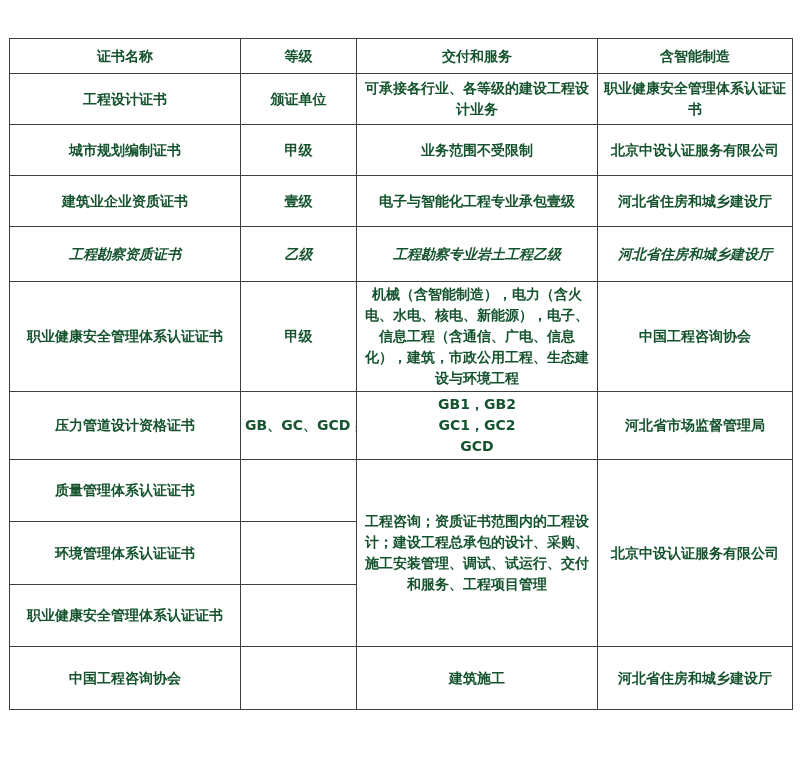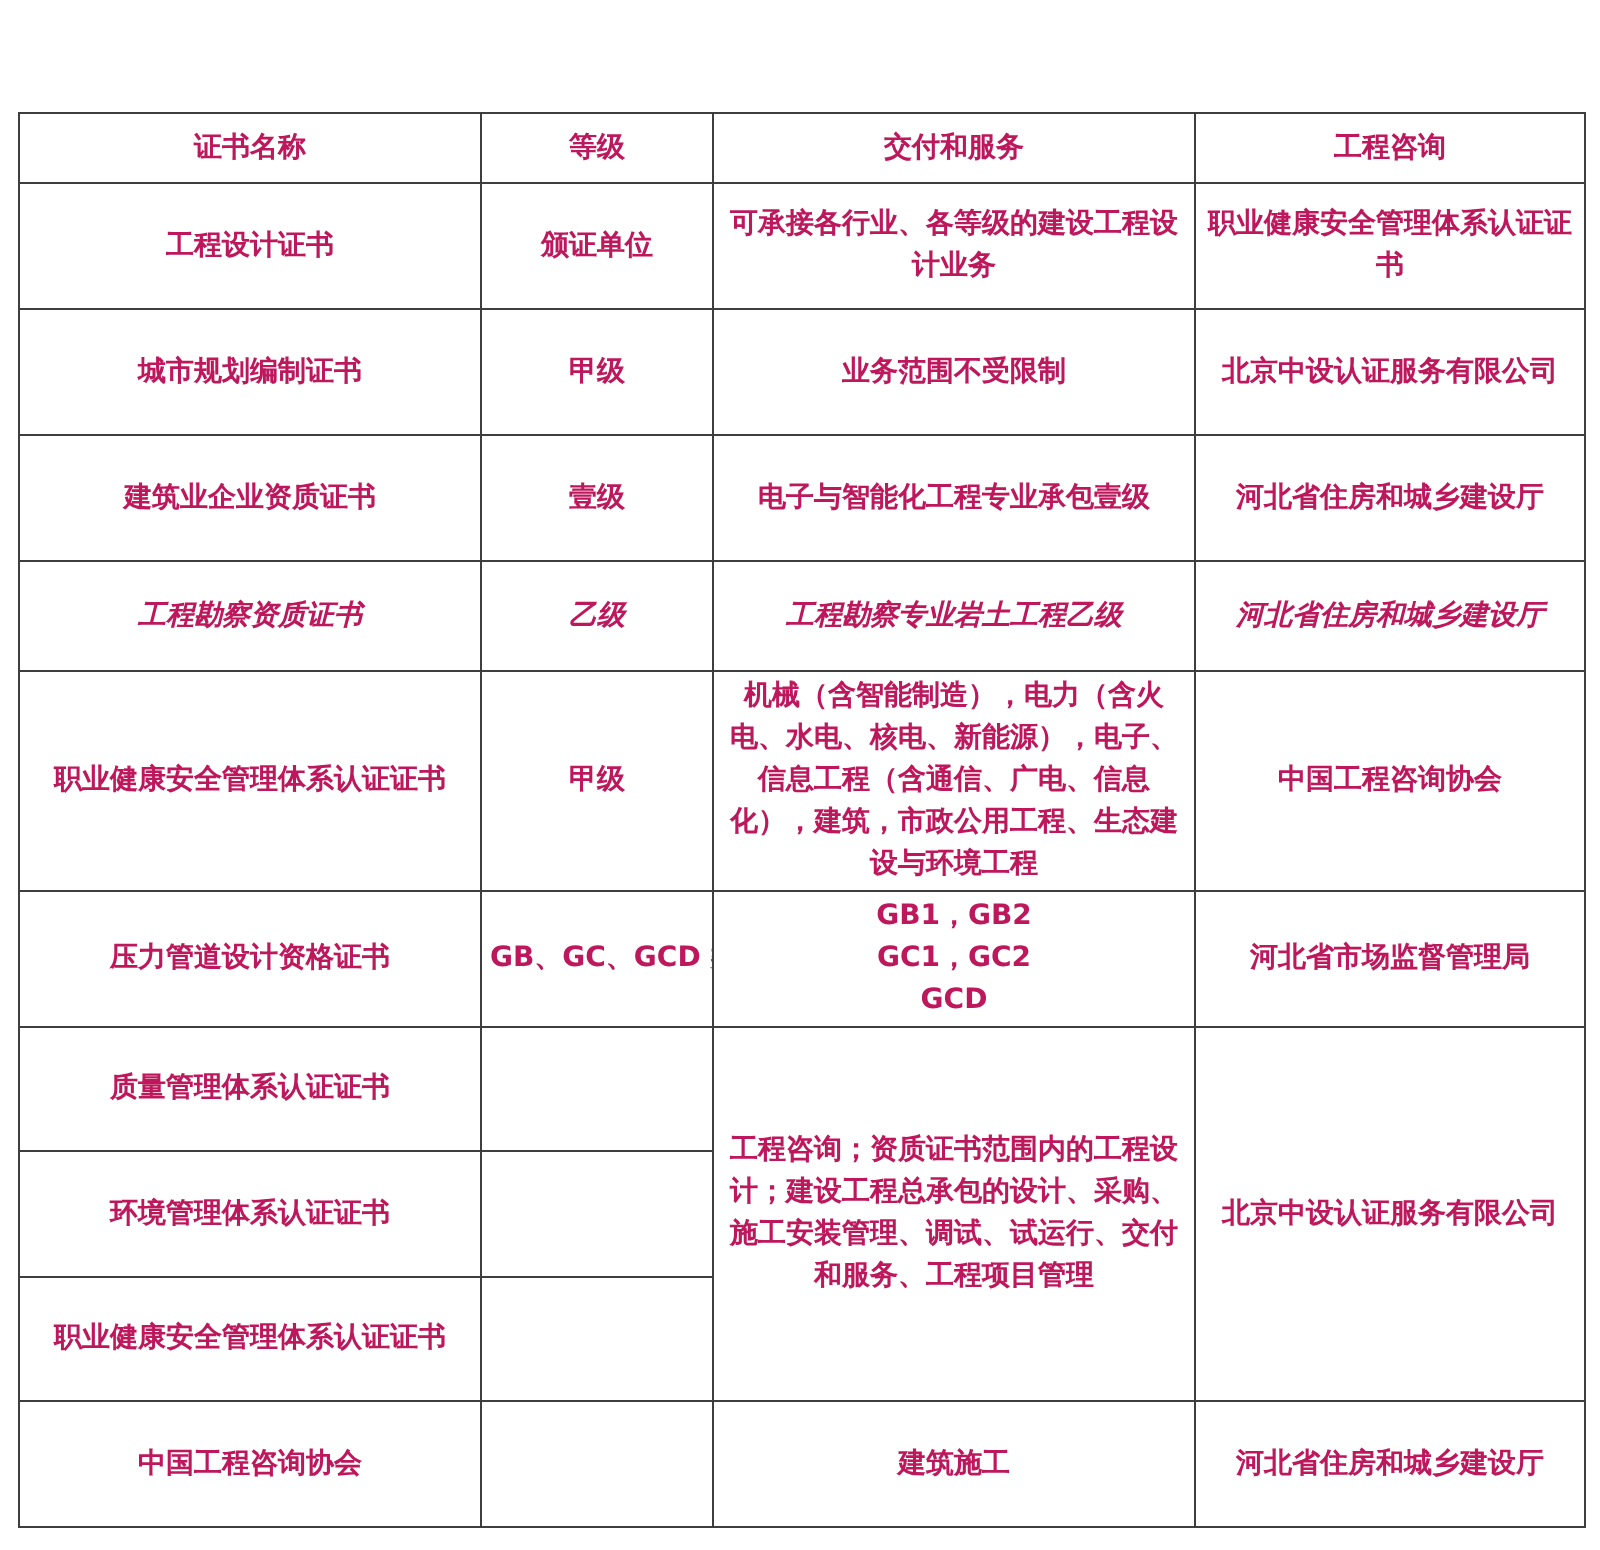--- a/index.html
+++ b/index.html
@@ -13,43 +13,43 @@
   .page {
     position: relative;
     width: 800px;
     height: 775px;
     background: #ffffff;
     overflow: hidden;
   }
   table.cert-table {
     position: absolute;
     left: 9px;
-    top: 56px;
+    top: 38px;
     width: 783px;
     border-collapse: collapse;
     table-layout: fixed;
-    color: #be185d;
+    color: #14532d;
     font-weight: 700;
     font-size: 14px;
   }
   table.cert-table th,
   table.cert-table td {
     border: 1px solid #3e3e3e;
     text-align: center;
     vertical-align: middle;
     padding: 2px 4px;
     line-height: 21px;
     overflow: hidden;
   }
   table.cert-table th {
     font-size: 14px;
     font-weight: 700;
   }
   tr.h35  { height: 35px; }
-  tr.h65  { height: 63px; }
+  tr.h65  { height: 51px; }
   tr.h55  { height: 55px; font-style: italic; }
   tr.h82  { height: 82px; }
   tr.h61  { height: 61px; }
   tr.h62  { height: 62px; }
   tr.h63  { height: 63px; }
   td.scope-left {
     text-align: left;
     padding: 1px 1px 1px 3px;
     line-height: 19px;
   }
@@ -72,21 +72,21 @@
       <col style="width:231px">
       <col style="width:116px">
       <col style="width:241px">
       <col style="width:195px">
     </colgroup>
     <thead>
       <tr class="h35">
         <th>证书名称</th>
         <th>等级</th>
         <th>交付和服务</th>
-        <th>工程咨询</th>
+        <th>含智能制造</th>
       </tr>
     </thead>
     <tbody>
       <tr class="h65">
         <td>工程设计证书</td>
         <td>颁证单位</td>
         <td>可承接各行业、各等级的建设工程设计业务</td>
         <td>职业健康安全管理体系认证证书</td>
       </tr>
       <tr class="h65">

